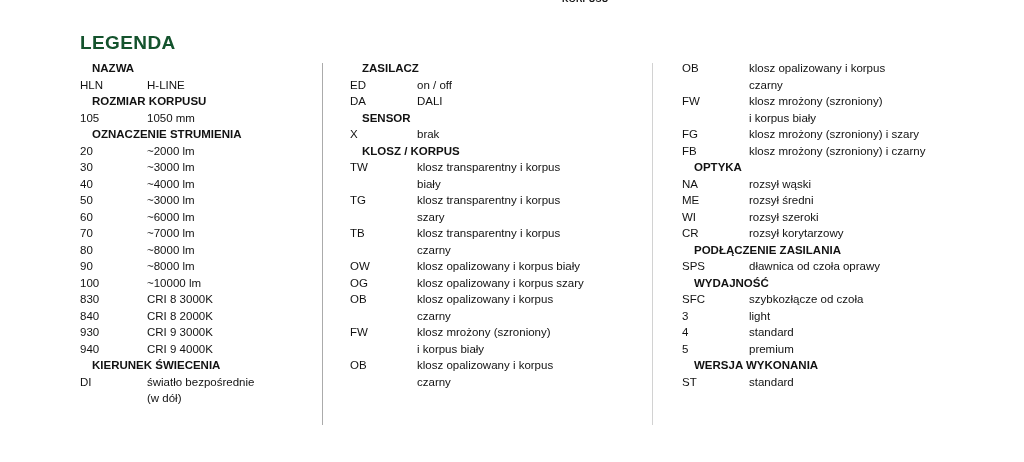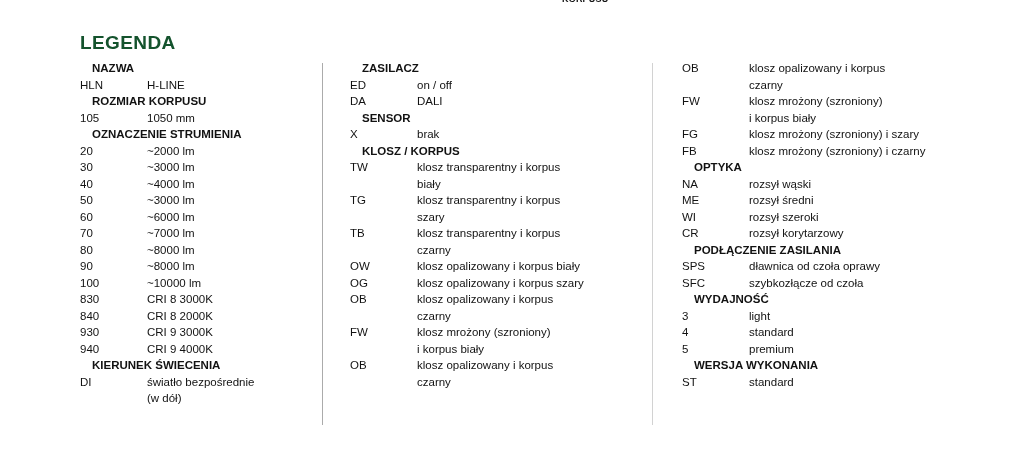--- a/index.html
+++ b/index.html
@@ -211,25 +211,25 @@
       </div>
       <div class="row entry">
         <span class="term">CR</span>
         <span class="def">rozsył korytarzowy</span>
       </div>
       <div class="row header">PODŁĄCZENIE ZASILANIA</div>
       <div class="row entry">
         <span class="term">SPS</span>
         <span class="def">dławnica od czoła oprawy</span>
       </div>
+      <div class="row header">WYDAJNOŚĆ</div>
       <div class="row entry">
         <span class="term">SFC</span>
         <span class="def">szybkozłącze od czoła</span>
       </div>
-      <div class="row header">WYDAJNOŚĆ</div>
       <div class="row entry">
         <span class="term">3</span>
         <span class="def">light</span>
       </div>
       <div class="row entry">
         <span class="term">4</span>
         <span class="def">standard</span>
       </div>
       <div class="row entry">
         <span class="term">5</span>

